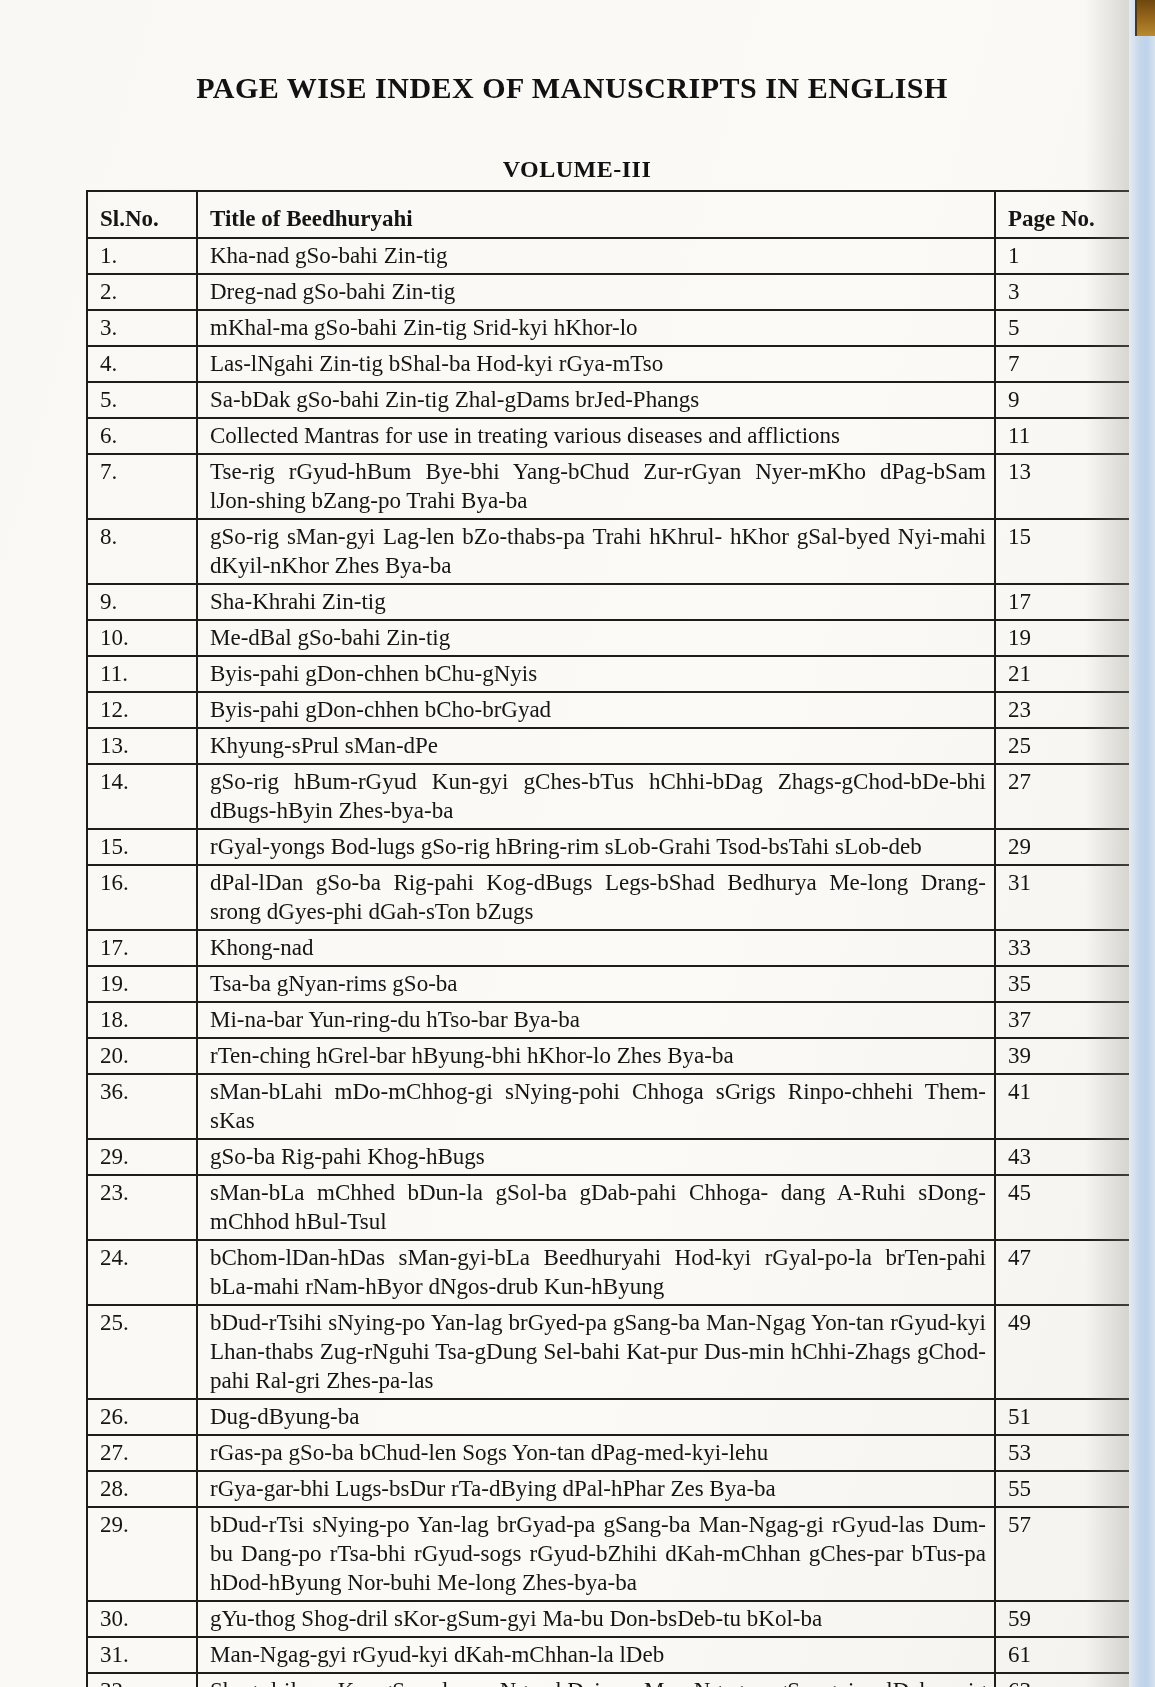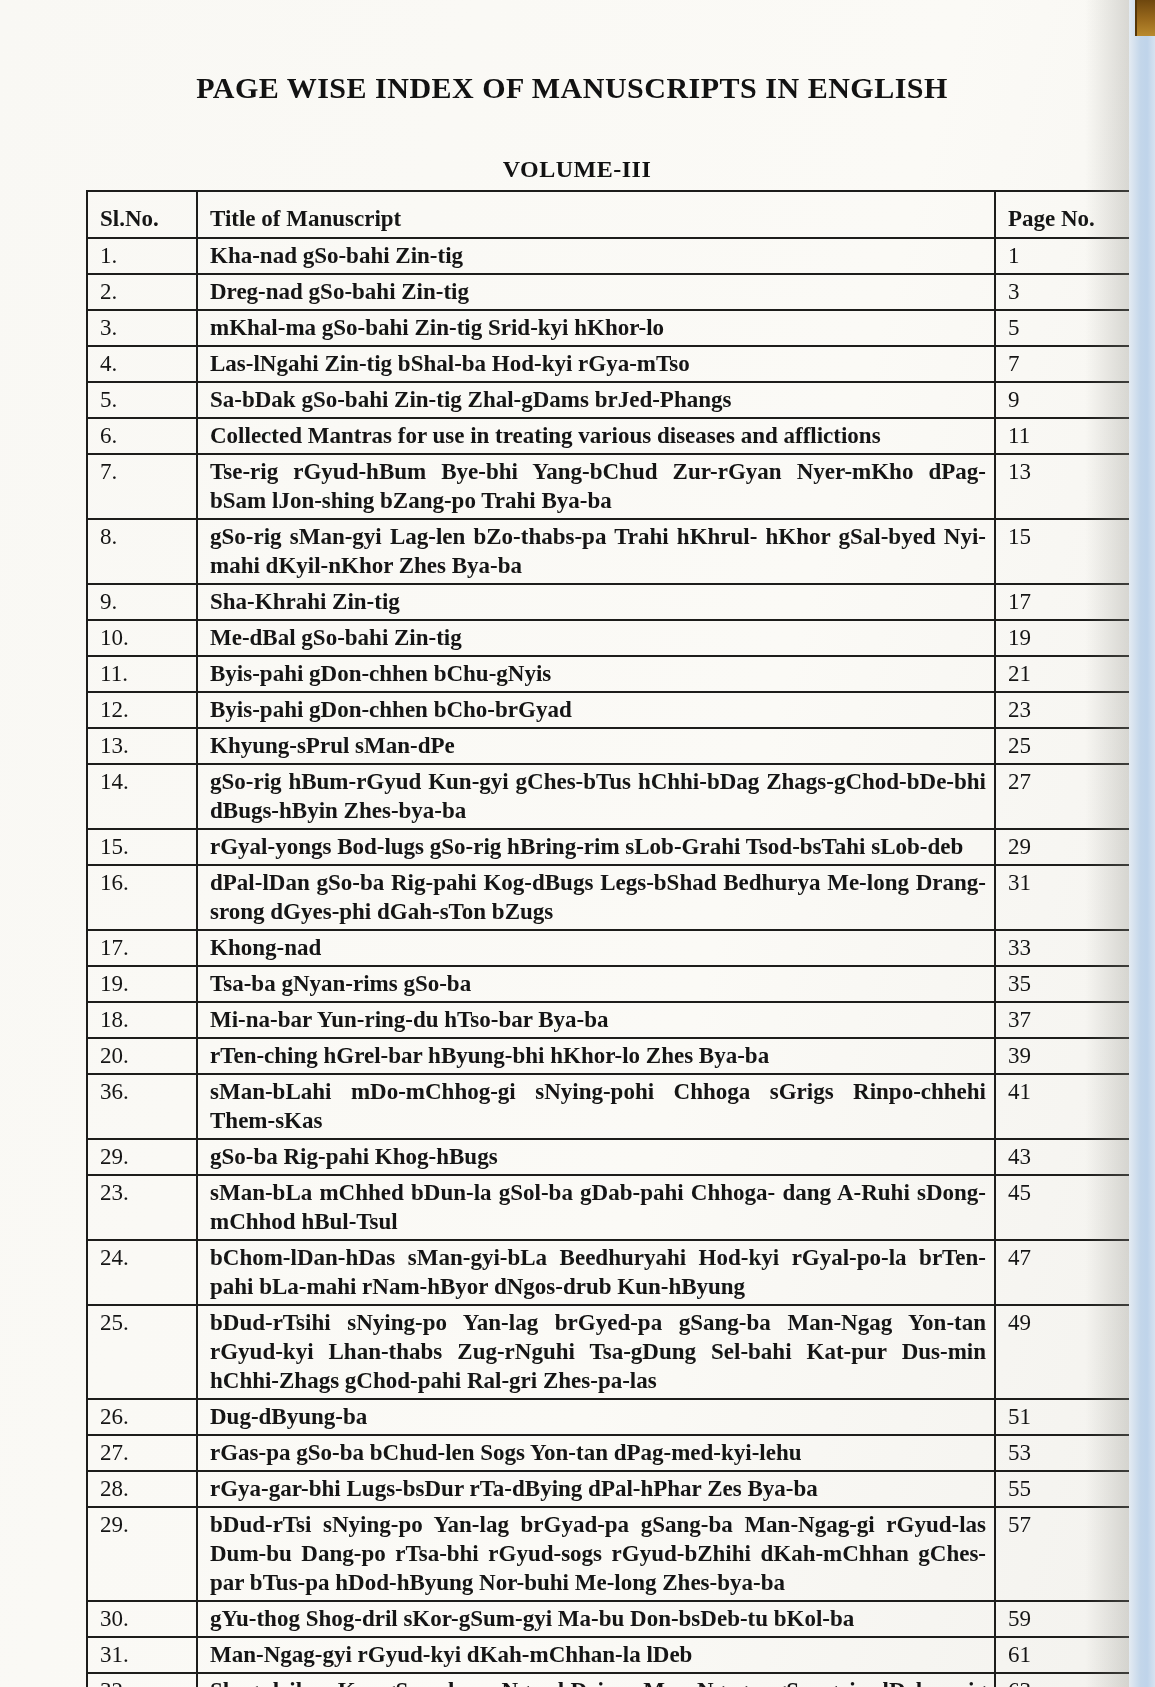--- a/index.html
+++ b/index.html
@@ -59,21 +59,21 @@
     overflow: hidden;
   }
   .manuscript-table th {
     font-weight: bold;
     padding-top: 12px;
     padding-bottom: 4px;
   }
   .col-sl    { width: 88px; }
   .col-title { width: 776px; }
   .col-page  { width: 176px; padding-left: 14px; }
-  tbody td.col-title { text-align: justify; font-weight: bold; }
+  tbody td.col-title { text-align: justify; }
   tbody tr:last-child td.col-title { text-align-last: justify; }
   
   .edge-shadow {
     position: absolute;
     top: 0;
     right: 26px;
     width: 44px;
     height: 100%;
     background: linear-gradient(to right, rgba(150,150,144,0), rgba(140,140,133,0.30));
     pointer-events: none;
@@ -102,21 +102,21 @@
 <div class="page">
 
   <h1 class="doc-title">PAGE WISE INDEX OF MANUSCRIPTS IN ENGLISH</h1>
 
   <h2 class="doc-subtitle">VOLUME-III</h2>
 
   <table class="manuscript-table">
     <thead>
       <tr>
         <th class="col-sl">Sl.No.</th>
-        <th class="col-title">Title of Manuscript</th>
+        <th class="col-title">Title of Beedhuryahi</th>
         <th class="col-page">Page No.</th>
       </tr>
     </thead>
     <tbody>
         <tr>
           <td class="col-sl">1.</td>
           <td class="col-title">Kha-nad gSo-bahi Zin-tig</td>
           <td class="col-page">1</td>
         </tr>
         <tr>

